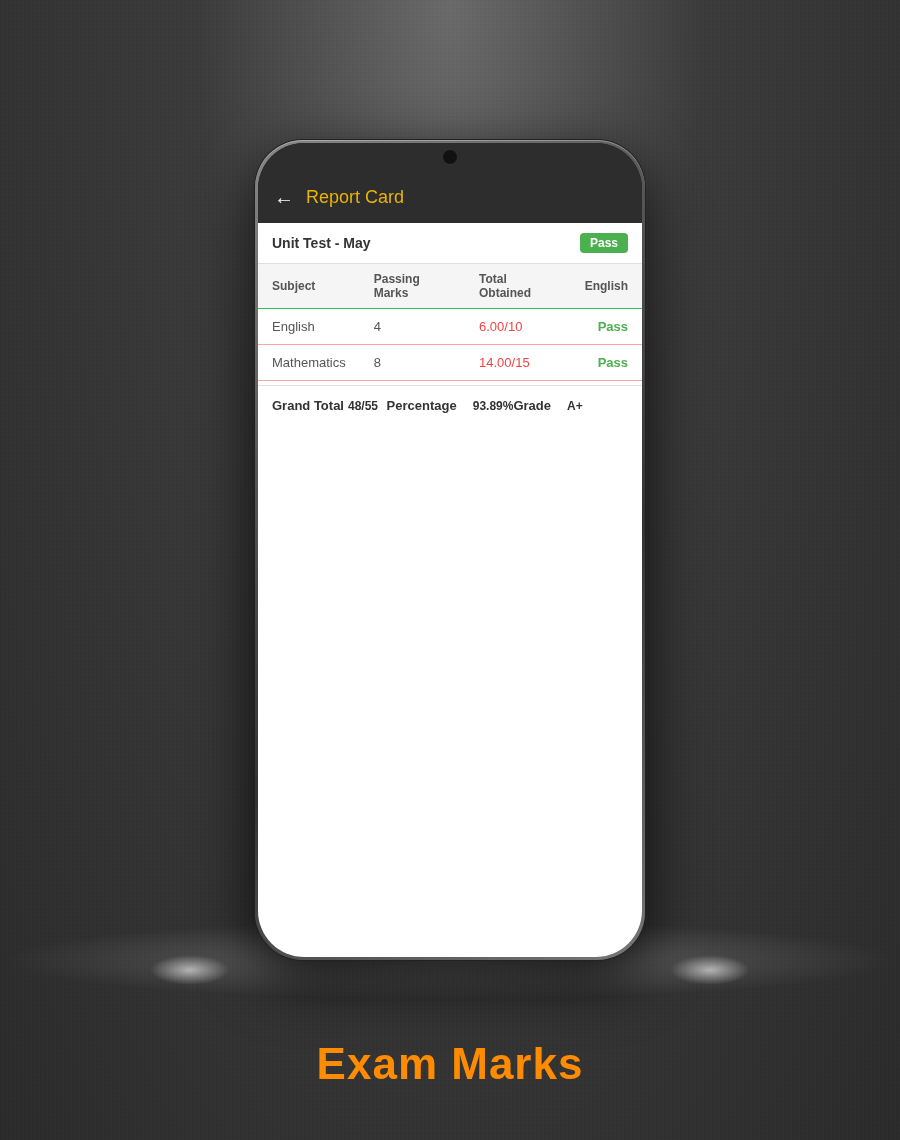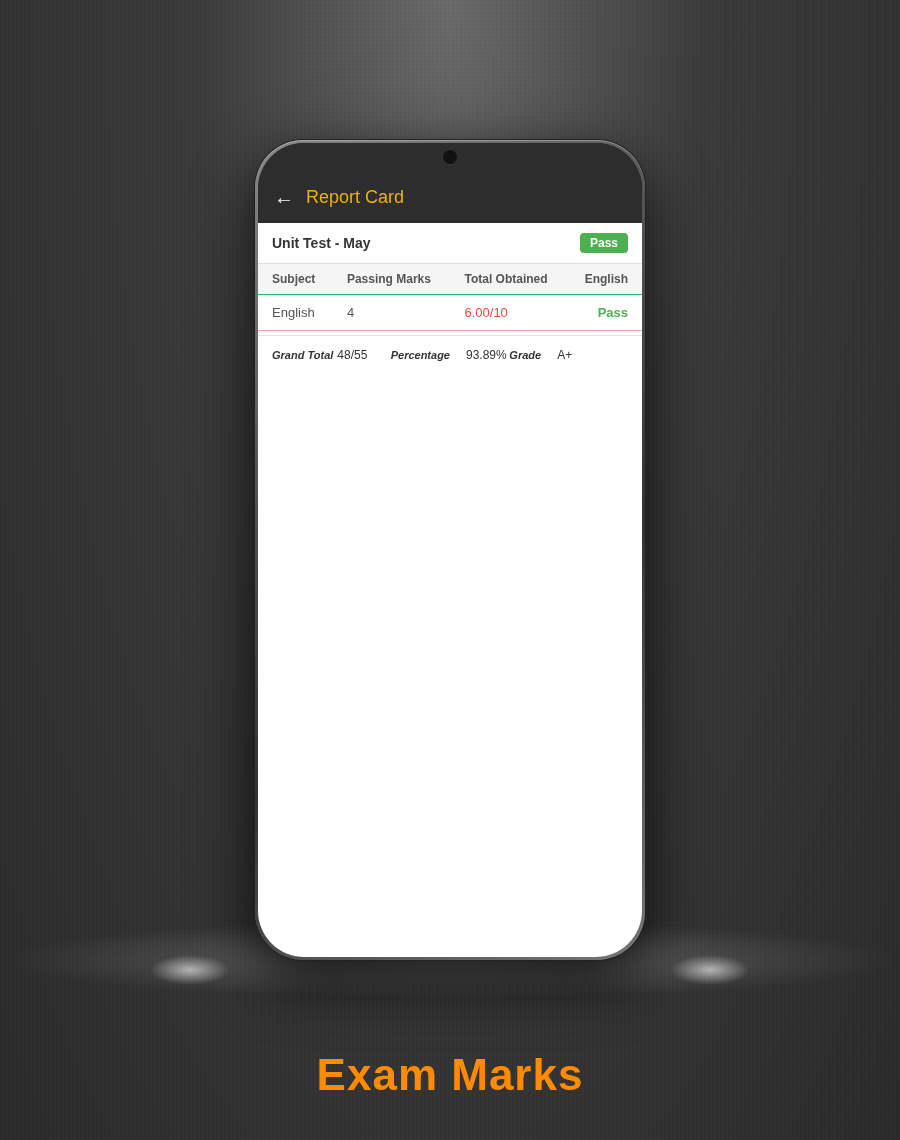--- a/index.html
+++ b/index.html
@@ -233,42 +233,41 @@
     }
 
     .grand-total-section {
       display: flex;
       align-items: center;
       gap: 4px;
       flex: 1;
     }
 
     .gt-label {
-      font-size: 11px;
+      font-size: 13px;
       font-weight: 600;
       color: #333;
-      font-style: italic;
     }
 
     .gt-value {
       font-size: 12px;
-      font-weight: 400;
+      font-weight: 700;
       color: #333;
     }
 
     .gt-separator {
       font-size: 12px;
       color: #333;
       margin: 0 4px;
     }
 
     
     .bottom-text {
       position: absolute;
-      bottom: 40px;
+      bottom: 51px;
       left: 50%;
       transform: translateX(-50%);
       white-space: nowrap;
     }
 
     .bottom-text-content {
       font-size: 44px;
       font-weight: 900;
       color: #ff8c00;
       letter-spacing: 1px;
@@ -310,20 +309,26 @@
               <th class="right">English</th>
             </tr>
           </thead>
           <tbody id="table-body">
           <tr>
                 <td>English</td>
                 <td class="passing-marks">4</td>
                 <td class="marks-obtained">6.00/10</td>
                 <td class="result-pass">Pass</td>
               </tr>
+              <tr>
+                <td>Mathematics</td>
+                <td class="passing-marks">8</td>
+                <td class="marks-obtained">14.00/15</td>
+                <td class="result-pass">Pass</td>
+              </tr>
             </tbody>
         </table>
 
         <div class="grand-total-row">
           <div class="grand-total-section">
             <span class="gt-label">Grand Total</span>
             <span class="gt-value">48/55</span>
           </div>
           <div class="grand-total-section">
             <span class="gt-label">Percentage</span>

